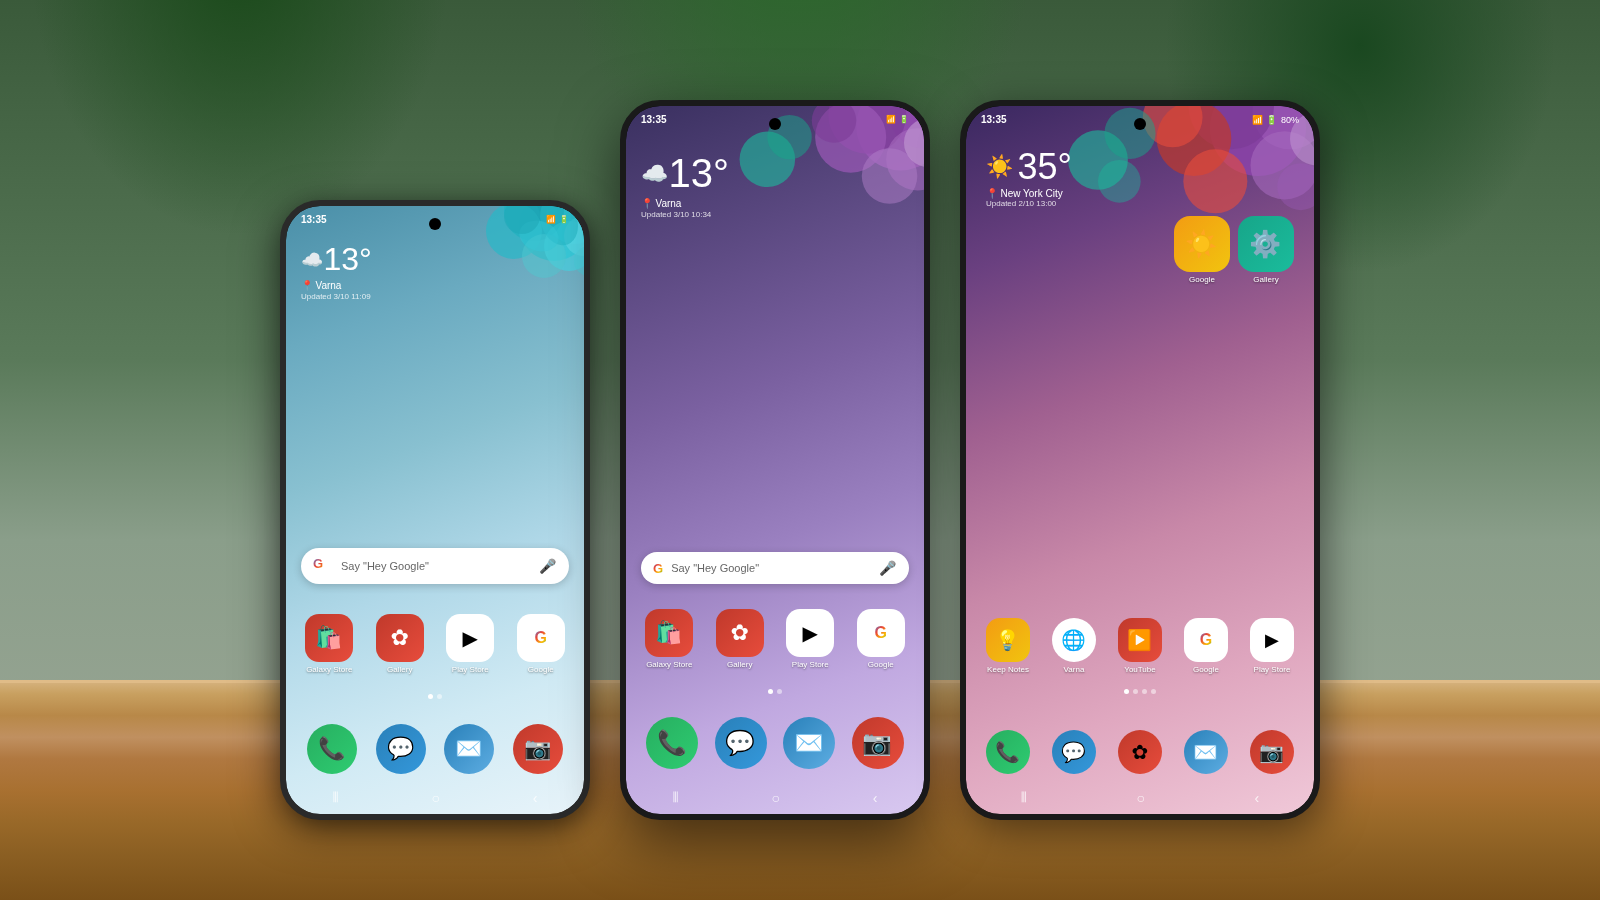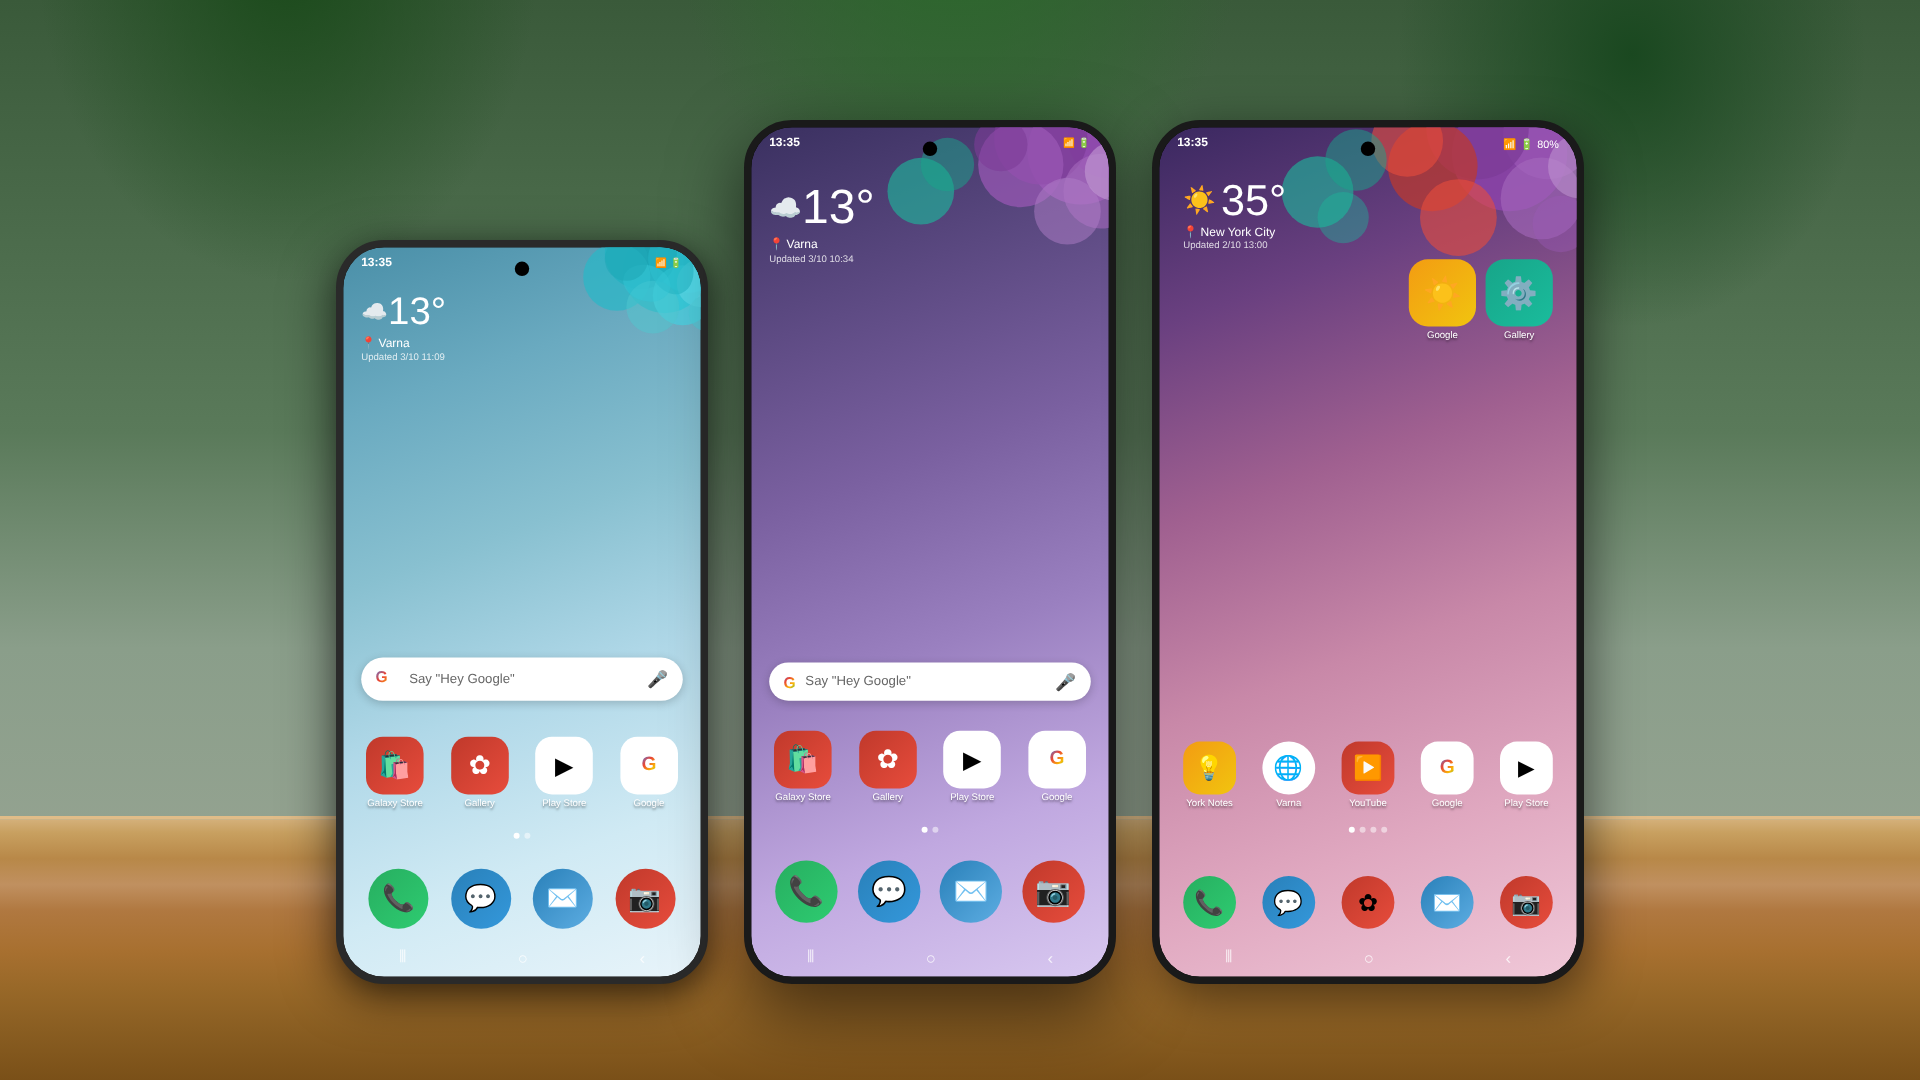--- a/index.html
+++ b/index.html
@@ -684,21 +684,21 @@
           <span class="app-label app-label-lg">Gallery</span>
         </div>
       </div>
 
       <div class="app-grid-right-main">
 
         <div class="app-icon-container">
           <div class="app-icon app-icon-sm" style="background:linear-gradient(135deg,#f39c12,#f1c40f);border-radius:14px;">
             <span style="font-size:20px;">💡</span>
           </div>
-          <span class="app-label">York Notes</span>
+          <span class="app-label">Keep Notes</span>
         </div>
 
         <div class="app-icon-container">
           <div class="app-icon app-icon-sm" style="background:white;border-radius:50%;">
             <span style="font-size:20px;">🌐</span>
           </div>
           <span class="app-label">Varna</span>
         </div>
 
         <div class="app-icon-container">

